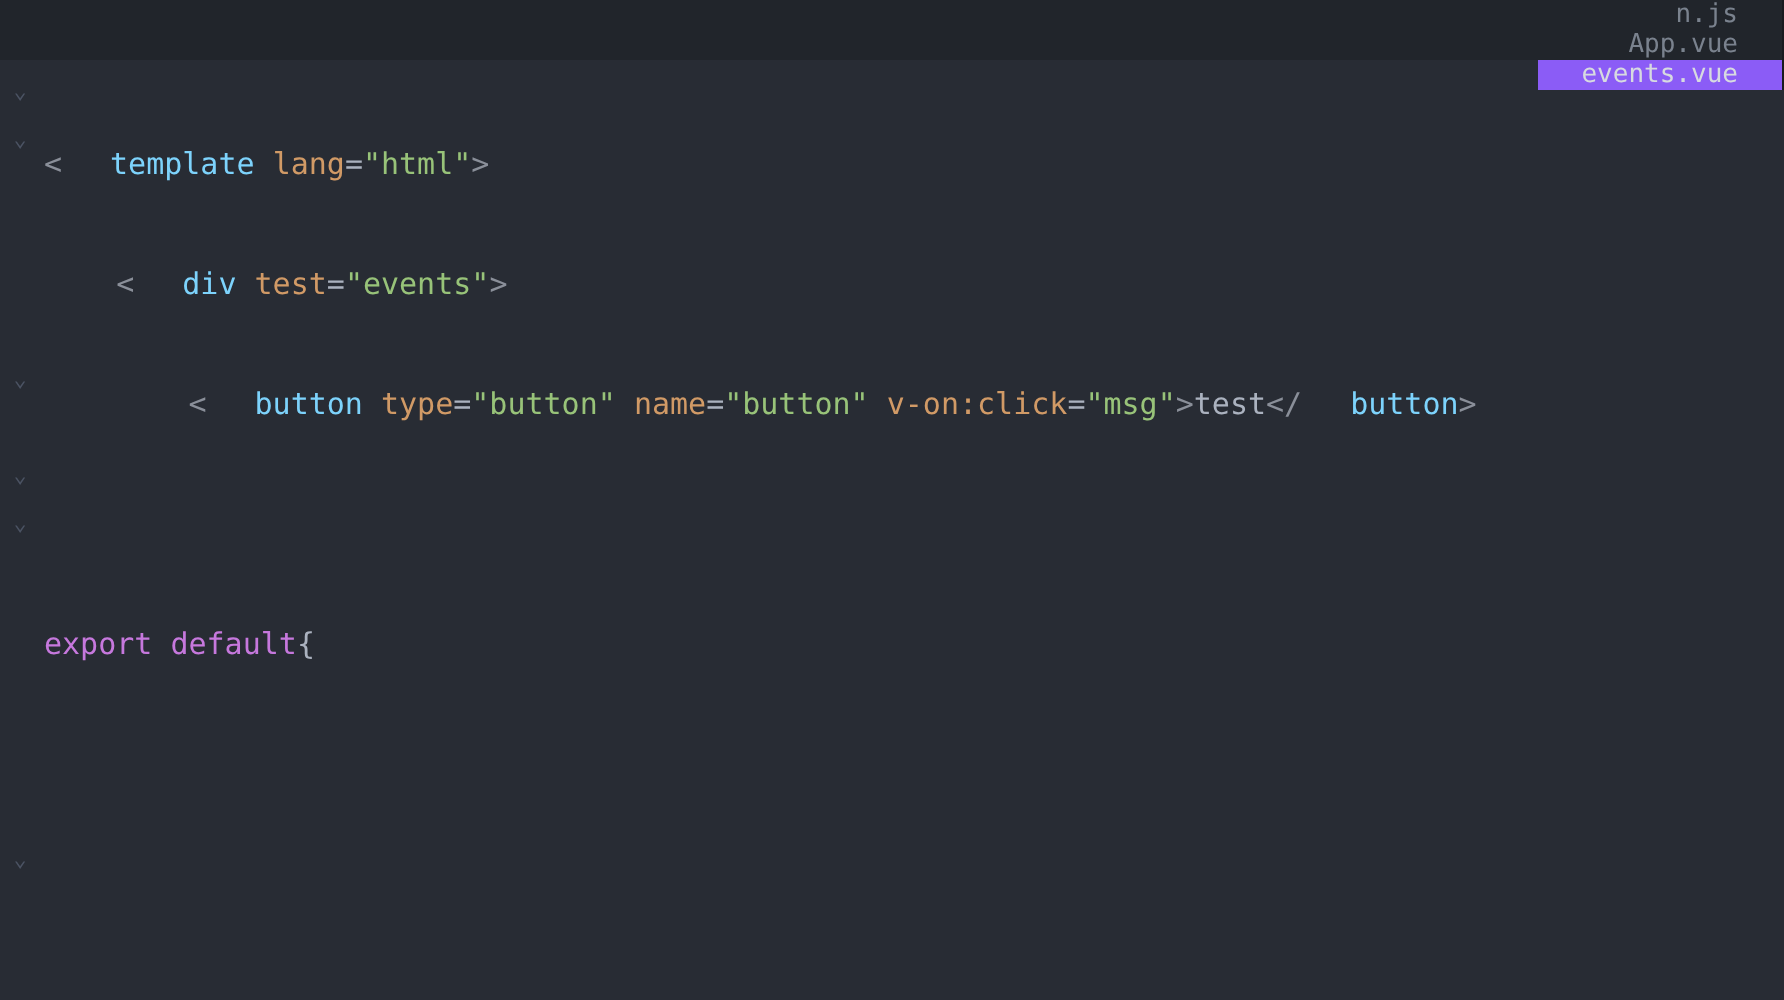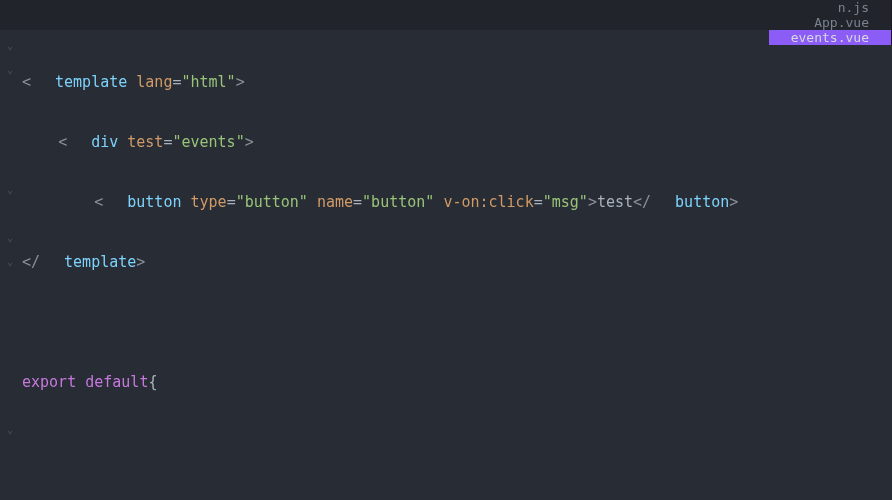--- a/index.html
+++ b/index.html
@@ -103,21 +103,20 @@
     <div class="gutter-line"></div>
     <div class="gutter-line fold">⌄</div>
     <div class="gutter-line"></div>
     <div class="gutter-line"></div>
   </div>
 
   <div class="code">
     <div class="line"><span class="bracket">&lt;</span><span class="tagname">template</span><span> </span><span class="attr">lang</span><span class="punct">=</span><span class="string">"html"</span><span class="bracket">&gt;</span></div>
     <div class="line"><span>    </span><span class="bracket">&lt;</span><span class="tagname">div</span><span> </span><span class="attr">test</span><span class="punct">=</span><span class="string">"events"</span><span class="bracket">&gt;</span></div>
     <div class="line"><span>        </span><span class="bracket">&lt;</span><span class="tagname">button</span><span> </span><span class="attr">type</span><span class="punct">=</span><span class="string">"button"</span><span> </span><span class="attr">name</span><span class="punct">=</span><span class="string">"button"</span><span> </span><span class="attr">v-on:click</span><span class="punct">=</span><span class="string">"msg"</span><span class="bracket">&gt;</span><span class="plain">test</span><span class="bracket">&lt;/</span><span class="tagname">button</span><span class="bracket">&gt;</span></div>
-    <div class="line"><span class="bracket">&lt;/</span><span class="tagname">template</span><span class="bracket">&gt;</span></div>
     <div class="line"></div>
     <div class="line"><span class="keyword">export</span><span> </span><span class="keyword">default</span><span class="punct">{</span></div>
     
     
     
     
     
     
     
     

